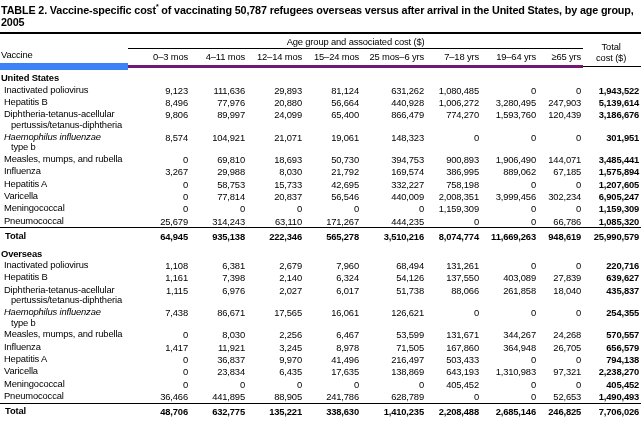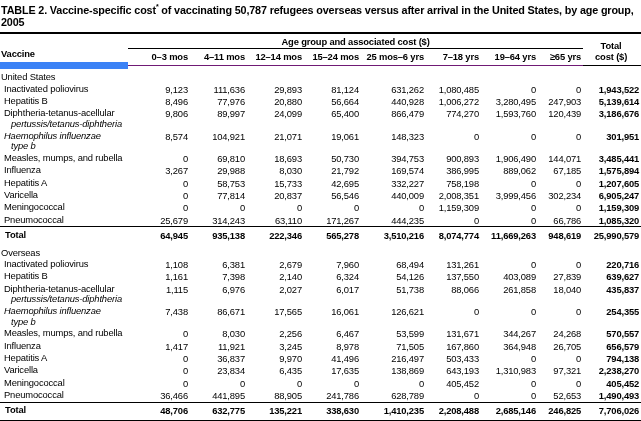--- a/index.html
+++ b/index.html
@@ -15,29 +15,29 @@
   .title .sup{font-size:7px;vertical-align:super;line-height:0;}
   .title-rule{border-top:2px solid #000;height:0;}
   table.cost{
     width:641px;border-collapse:collapse;table-layout:fixed;
     font-size:9.4px;letter-spacing:-0.15px;margin-top:1px;
   }
   col.c-vac{width:128px;} col.c0{width:62px;} col.c1{width:57px;} col.c2{width:57px;}
   col.c3{width:57px;} col.c4{width:65px;} col.c5{width:55px;} col.c6{width:57px;}
   col.c7{width:45px;} col.c-tot{width:58px;}
   th,td{padding:0;margin:0;}
-  thead th{font-weight:700;font-size:9.4px;}
+  thead th{font-weight:400;font-size:9.4px;}
   th.vaccine-h{text-align:left;vertical-align:bottom;padding:0 0 3px 1px;border-bottom:7px solid #3b82f6;}
   th.span-h{text-align:center;border-bottom:1px solid #000;padding:1px 0 1px 0;line-height:11px;}
-  th.age-h{text-align:right;vertical-align:bottom;padding:2px 2px 3px 0;border-bottom:1px solid #701a75;}
+  th.age-h{text-align:right;vertical-align:bottom;padding:2px 2px 3px 0;border-bottom:3px solid #701a75;}
   th.total-h{text-align:center;vertical-align:bottom;line-height:10.5px;padding:0 2px 3px 0;border-bottom:1px solid #000;}
   tbody td{vertical-align:top;line-height:11.4px;}
-  tr.section-row td{font-weight:400;padding:2px 0 0 1px;line-height:11.5px;}
+  tr.section-row td{font-weight:700;padding:2px 0 0 1px;line-height:11.5px;}
   td.label{padding-left:4px;line-height:10.6px;padding-top:1px;}
-  td.label .l2{display:block;padding-left:7px;font-style:italic;}
+  td.label .l2{display:block;padding-left:7px;}
   td.label .it{font-style:italic;}
   td.num{text-align:right;padding-right:2px;padding-top:1px;}
   td.total-col{font-weight:700;}
   tr.total-row td{border-top:1px solid #000;font-weight:700;padding-top:2.5px;padding-bottom:3.5px;}
   tr.total-row td.label{padding-left:5px;}
   .bottom-rule{border-top:2px solid #000;height:0;}
   .footnote{
     font-size:8.9px;line-height:11px;letter-spacing:-0.1px;
     padding:2px 2px 0 9px;text-indent:-7px;
   }

